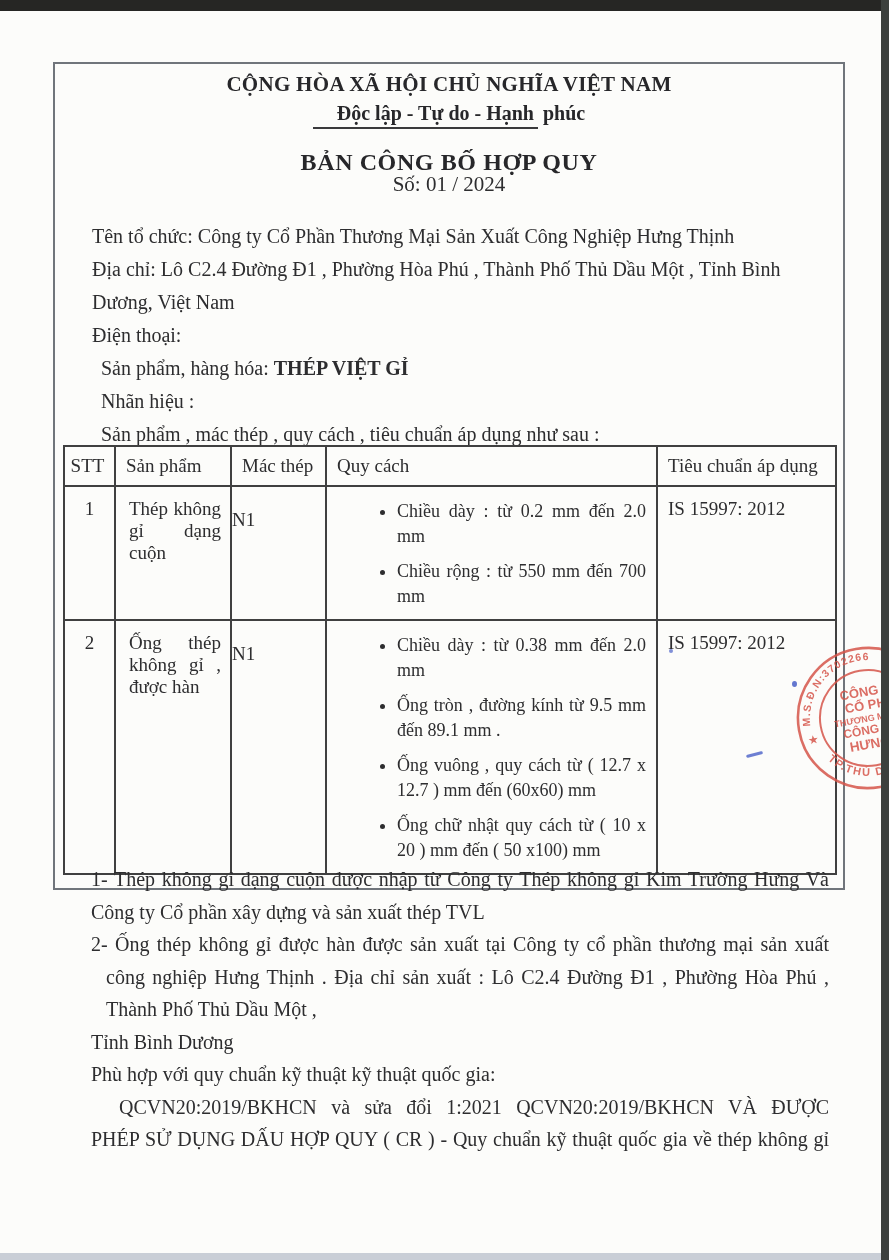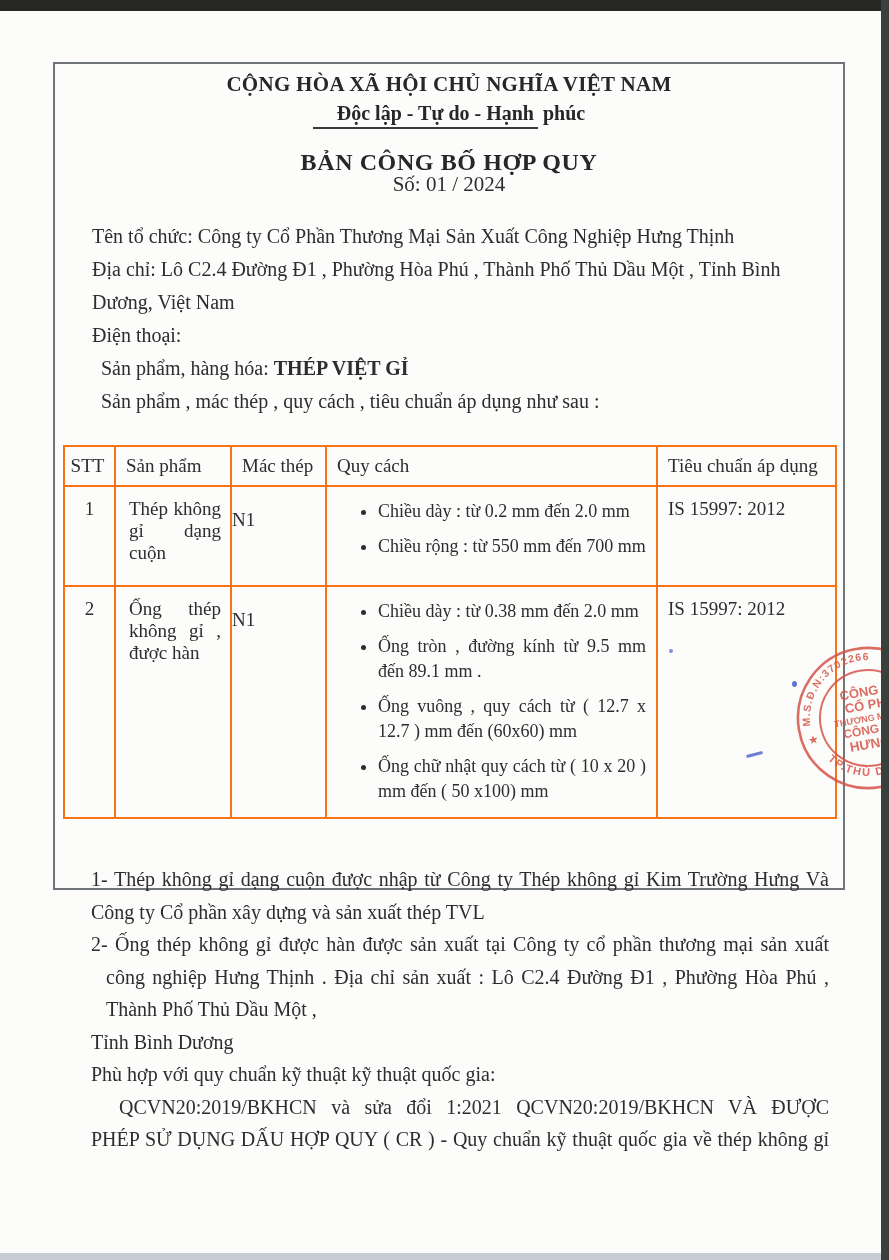--- a/index.html
+++ b/index.html
@@ -39,30 +39,30 @@
                 font-size: 24px; font-weight: bold; letter-spacing: .6px; color: #27272a; }
   .doc-number { position: absolute; top: 108px; left: 0; width: 100%; text-align: center; font-size: 21px; }
 
   .info { position: absolute; top: 156px; left: 37px; right: 24px; font-size: 20px; line-height: 33px; }
   .info p { margin: 0; }
   .info .indented { margin-left: 9px; }
   .product-value { font-weight: bold; }
 
   .table-wrap { position: absolute; top: 381px; left: 8px; width: 772px; }
   table { border-collapse: collapse; table-layout: fixed; width: 772px; font-size: 19px; color: #2d2d2f; }
-  th, td { border: 2px solid #f97316; font-weight: normal; vertical-align: top; }
+  th, td { border: 2px solid #404040; font-weight: normal; vertical-align: top; }
   thead th { height: 40px; vertical-align: middle; text-align: left; padding: 0 4px 0 10px; }
   thead th.c-stt { text-align: center; padding-left: 0; }
   tr.row-1 { height: 100px; }
   tr.row-2 { height: 232px; }
   td.c-stt   { text-align: center; padding-top: 11px; }
   td.c-prod  { text-align: justify; padding: 11px 9px 0 13px; }
   td.c-grade { padding-top: 22px; }
   td.c-std   { padding: 11px 6px 0 10px; }
-  td.c-spec ul { margin: 12px 10px 0 8px; padding-left: 43px; }
+  td.c-spec ul { margin: 12px 10px 0 1px; padding-left: 69px; }
   td.c-spec li { font-size: 18px; line-height: 25px; margin-bottom: 10px; text-align: justify; }
 
   .notes { position: absolute; top: 799px; left: 36px; right: 14px; font-size: 20px; line-height: 32.5px; }
   .notes p { margin: 0; }
   .note-1 { text-align: justify; }
   .note-2 { text-align: justify; padding-left: 15px; text-indent: -15px; }
   .final-l1 { margin-left: -26px; text-indent: 28px; text-align: justify; text-align-last: justify; }
   .final-l2 { margin-left: -26px; text-align: justify; text-align-last: justify; }
 
   
@@ -90,20 +90,21 @@
     </div>
 
     <div class="doc-title">BẢN CÔNG BỐ HỢP QUY</div>
     <div class="doc-number">Số: 01 / 2024</div>
 
     <div class="info">
       <p>Tên tổ chức: Công ty Cổ Phần Thương Mại Sản Xuất Công Nghiệp Hưng Thịnh</p>
       <p>Địa chỉ: Lô C2.4 Đường Đ1 , Phường Hòa Phú , Thành Phố Thủ Dầu Một , Tỉnh Bình Dương, Việt Nam</p>
       <p>Điện thoại:</p>
       <p class="indented"><span>Sản phẩm, hàng hóa: </span><span class="product-value">THÉP VIỆT GỈ</span></p>
+      <p class="indented">Nhãn hiệu :</p>
       <p class="indented">Sản phẩm , mác thép , quy cách , tiêu chuẩn áp dụng như sau :</p>
     </div>
 
     <div class="table-wrap">
       <table>
         <colgroup>
           <col style="width:51px">
             <col style="width:116px">
             <col style="width:95px">
             <col style="width:331px">

